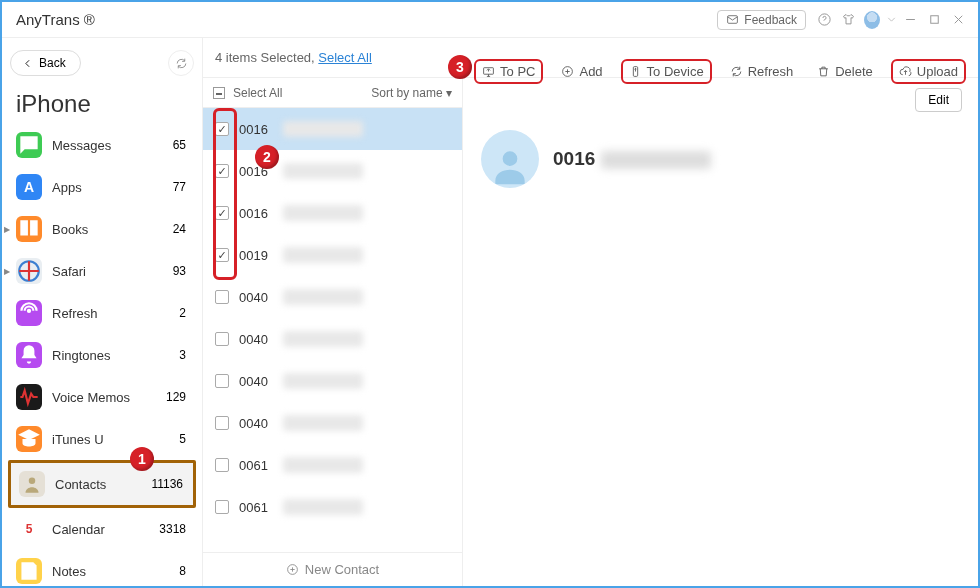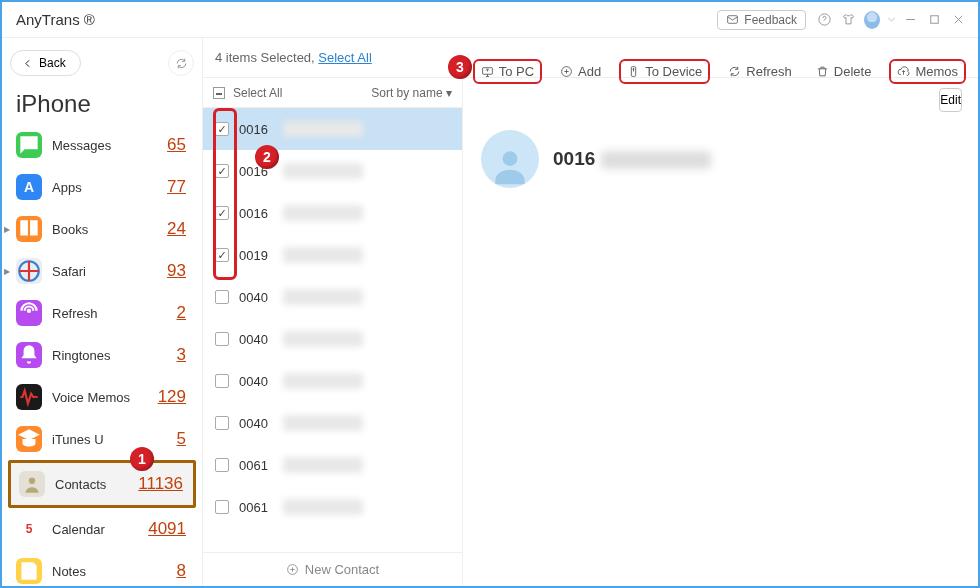--- a/index.html
+++ b/index.html
@@ -55,21 +55,21 @@
     margin-left: auto; cursor: pointer;
   }
   .side-title { font-size: 24px; padding: 8px 4px 6px 8px; }
   .side-item {
     display: flex; align-items: center; gap: 10px; padding: 8px 10px 8px 8px;
     border-radius: 4px; cursor: pointer; position: relative; justify-content: center;
   }
   .side-item.with-caret::before {
     content: "▶"; position: absolute; left: -4px; font-size: 8px; color: #888;
   }
-  .side-item .count { margin-left: auto; color: #c2410c; font-size: 17px; text-decoration: underline; }
+  .side-item .count { margin-left: auto; color: #000000; font-size: 12px; }
   .side-item .appicon {
     width: 26px; height: 26px; border-radius: 6px; display: flex;
     align-items: center; justify-content: center; color: #fff; font-size: 14px;
     flex-shrink: 0;
   }
   .side-item.active { background: #f3f3f3; }
   .redbox {
     border: 3px solid #a16207; border-radius: 2px;
   }
   .red-badge {
@@ -129,21 +129,21 @@
   .new-contact-row {
     height: 34px; border-top: 1px solid #eee; display: flex;
     align-items: center; justify-content: center; gap: 6px;
     color: #888; cursor: pointer;
   }
 
   .detailpane { flex: 1; position: relative; padding: 14px 14px 0 18px; }
   .edit-btn {
     position: absolute; right: 16px; top: 10px;
     border: 1px solid #ccc; border-radius: 4px; background: #fff;
-    padding: 4px 0; cursor: pointer; font-size: 12px;
+    padding: 4px 12px; cursor: pointer; font-size: 12px;
   }
   .contact-head { display: flex; align-items: center; gap: 14px; margin-top: 38px; }
   .contact-avatar {
     width: 58px; height: 58px; border-radius: 50%; background: #cde6f7;
     display: flex; align-items: flex-end; justify-content: center; overflow: hidden;
   }
   .contact-avatar svg { width: 44px; height: 44px; fill: #9dcbe9; }
   .contact-name { font-size: 19px; font-weight: 700; }
   .contact-name .blur2 {
     display: inline-block; width: 110px; height: 18px; background: #ddd;
@@ -310,21 +310,21 @@
             </svg>
           </span>
           <span>Contacts</span>
           <span class="count">11136</span>
         </div>
         <div class="side-item">
           <span class="appicon" style="background:#ffffff">
             <span style="color:#d33;font-weight:bold;font-size:12px">5</span>
           </span>
           <span>Calendar</span>
-          <span class="count">4091</span>
+          <span class="count">3318</span>
         </div>
         <div class="side-item">
           <span class="appicon" style="background:#ffd24a">
             <svg viewBox="0 0 24 24" fill="#fff">
               <path d="M5 4h11l3 3v13H5z"></path>
             </svg>
           </span>
           <span>Notes</span>
           <span class="count">8</span>
         </div>
@@ -370,21 +370,21 @@
       <div class="tool-btn">
         <svg class="ic ic-s" viewBox="0 0 24 24">
             <path d="M4 7h16M9 7V4h6v3M6 7l1 13h10l1-13"></path>
           </svg>
         <span>Delete</span>
       </div>
       <div class="tool-btn red-out">
         <svg class="ic ic-s" viewBox="0 0 24 24">
             <path d="M7 18a5 5 0 1 1 .6-9.97A6 6 0 0 1 20 12a4 4 0 0 1-2 7.5M12 11v7M9 13l3-3 3 3"></path>
           </svg>
-        <span>Memos</span>
+        <span>Upload</span>
       </div>
     </div>
 
     <div class="split">
 
       <div class="listpane">
         <div class="list-header">
           <span class="tri-state"></span>
           <span>Select All</span>
           <span class="sort">Sort by name ▾</span>

